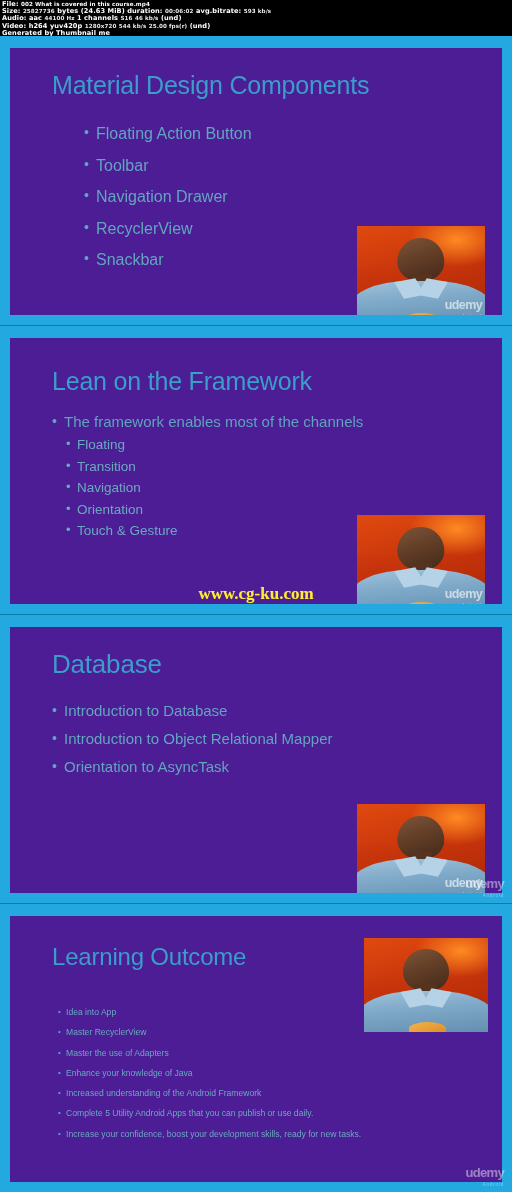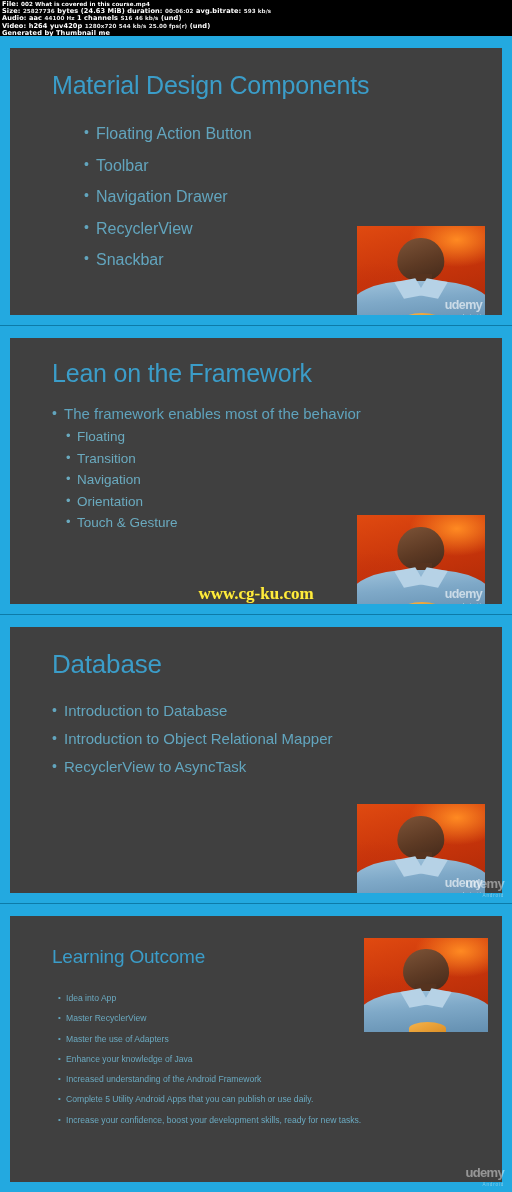--- a/index.html
+++ b/index.html
@@ -50,21 +50,21 @@
     background: #23a9e0;
     border-top: 1px solid #0d7ba8;
     padding: 12px 10px 10px 10px;
     overflow: hidden;
   }
   .slide:first-child { border-top: none; }
   .slide-inner {
     position: relative;
     width: 100%;
     height: 100%;
-    background: #404040;
+    background: #4c1d95;
     box-sizing: border-box;
     padding: 22px 20px 10px 42px;
     overflow: hidden;
   }
 
   .slide-title {
     color: #3b9dc9;
     font-weight: normal;
     font-size: 26px;
     line-height: 30px;
@@ -116,31 +116,31 @@
     font-size: 13px;
   }
 
   
   .s1 .slide-title { font-size: 25px; margin-bottom: 18px; }
   .s1 ul.bullets { padding-left: 32px; }
   .s1 ul.bullets > li { line-height: 31.5px; font-size: 16px; }
 
   
   .s2 .slide-inner { padding: 20px 20px 10px 42px; }
-  .s2 .slide-title { font-size: 25px; margin-bottom: 14px; }
+  .s2 .slide-title { font-size: 25px; margin-bottom: 14px; margin-top: 8px; }
   .s2 ul.bullets > li { line-height: 24px; font-size: 15px; color: #5fa3bd; }
 
   
   .s3 .slide-inner { padding: 22px 4px 10px 42px; }
   .s3 .slide-title { font-size: 26px; margin-bottom: 18px; }
   .s3 ul.bullets > li { line-height: 28px; font-size: 15px; }
 
   
   .s4 .slide-inner { padding: 26px 20px 10px 42px; }
-  .s4 .slide-title { font-size: 19px; margin-bottom: 16px; }
+  .s4 .slide-title { font-size: 24px; margin-bottom: 30px; }
   .s4 ul.bullets { padding-left: 6px; }
   .s4 ul.bullets > li {
     font-size: 8.6px;
     line-height: 20.3px;
     color: #6aa9c0;
     padding-left: 8px;
   }
   .s4 ul.bullets > li::before { font-size: 8px; top: 0; }
 
   
@@ -327,21 +327,21 @@
           <span class="sub">Android</span>
         </div>
       </div>
     </div>
   </div>
 
   <div class="slide s2">
     <div class="slide-inner">
       <div class="slide-title">Lean on the Framework</div>
       <ul class="bullets">
-        <li>The framework enables most of the behavior</li>
+        <li>The framework enables most of the channels</li>
       </ul>
       <ul class="sub">
         <li>Floating</li>
         <li>Transition</li>
         <li>Navigation</li>
         <li>Orientation</li>
         <li>Touch &amp; Gesture</li>
       </ul>
       <div class="watermark">www.cg-ku.com</div>
       <div class="webcam wc-2">
@@ -360,21 +360,21 @@
       </div>
     </div>
   </div>
 
   <div class="slide s3">
     <div class="slide-inner">
       <div class="slide-title">Database</div>
       <ul class="bullets">
         <li>Introduction to Database</li>
         <li>Introduction to Object Relational Mapper</li>
-        <li>RecyclerView to AsyncTask</li>
+        <li>Orientation to AsyncTask</li>
       </ul>
       <div class="webcam wc-3">
         <div class="wc-bg"></div>
         <div class="wc-head"></div>
         <div class="wc-neck"></div>
         <div class="wc-shirt"></div>
         <div class="wc-collar-l"></div>
         <div class="wc-collar-r"></div>
         <div class="wc-logo">
           <span>udemy</span>

